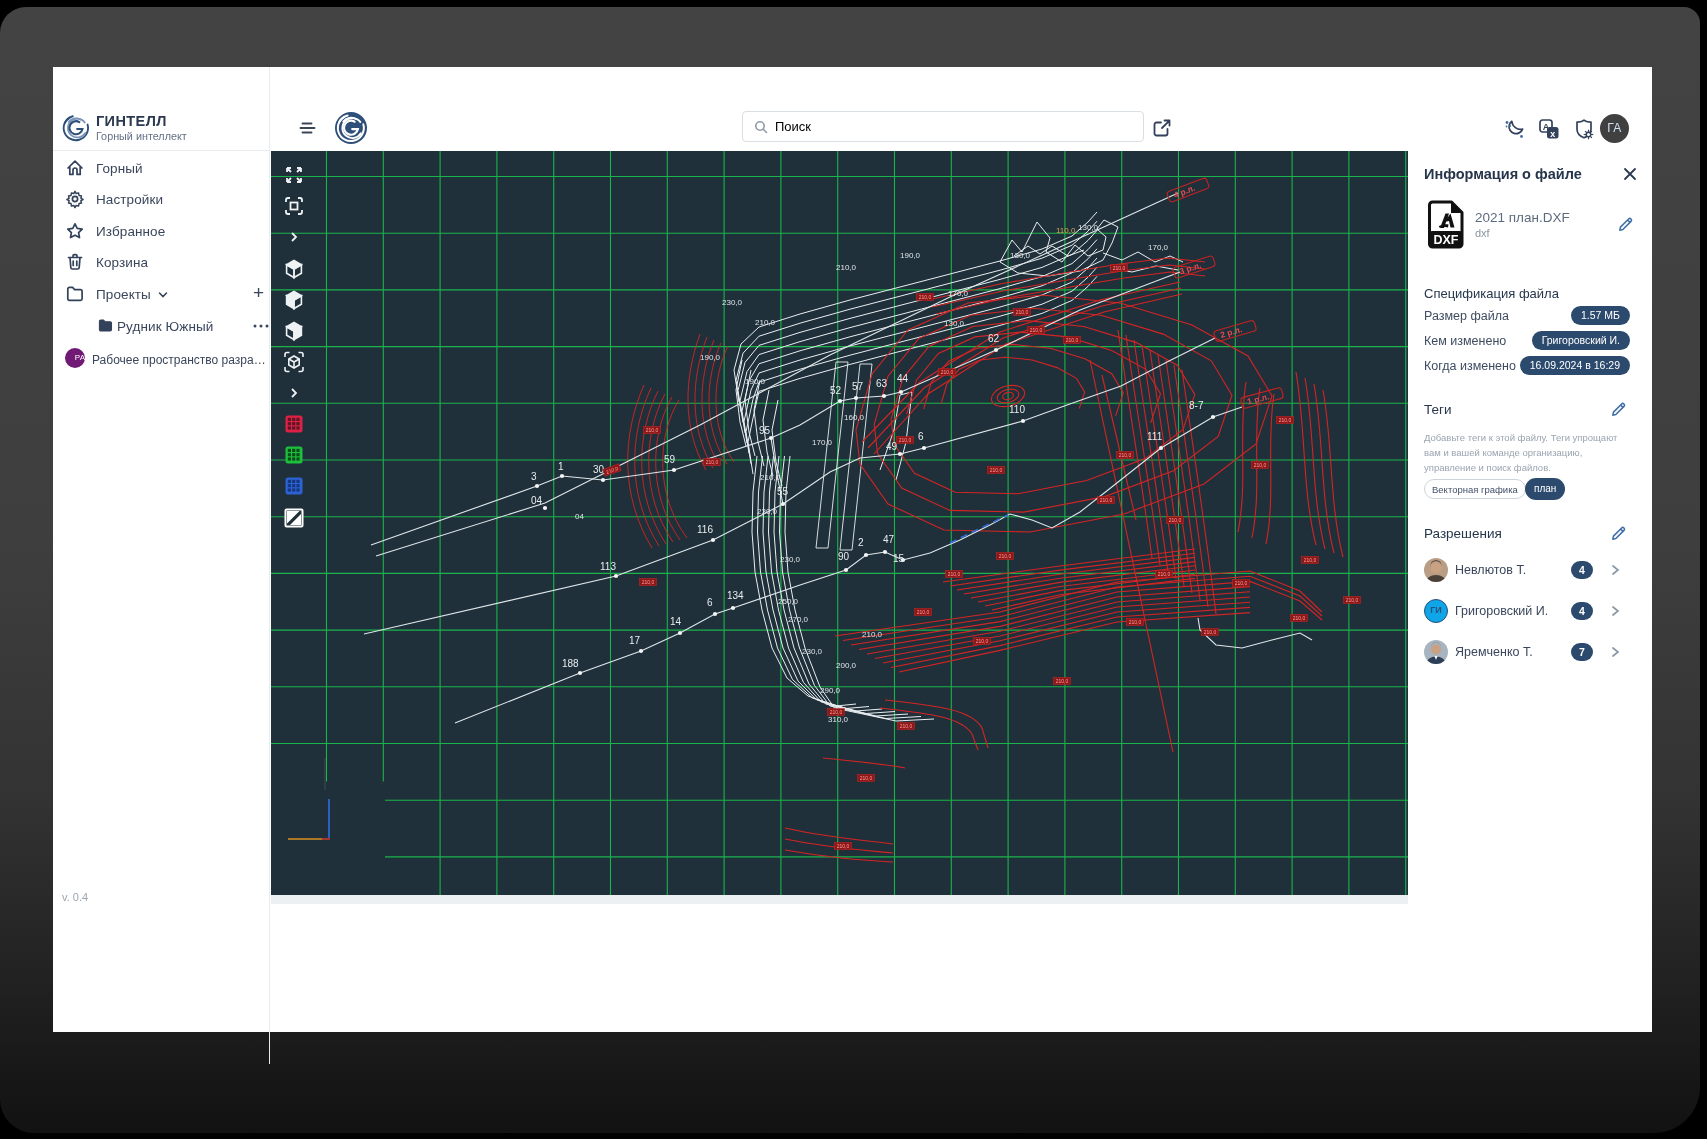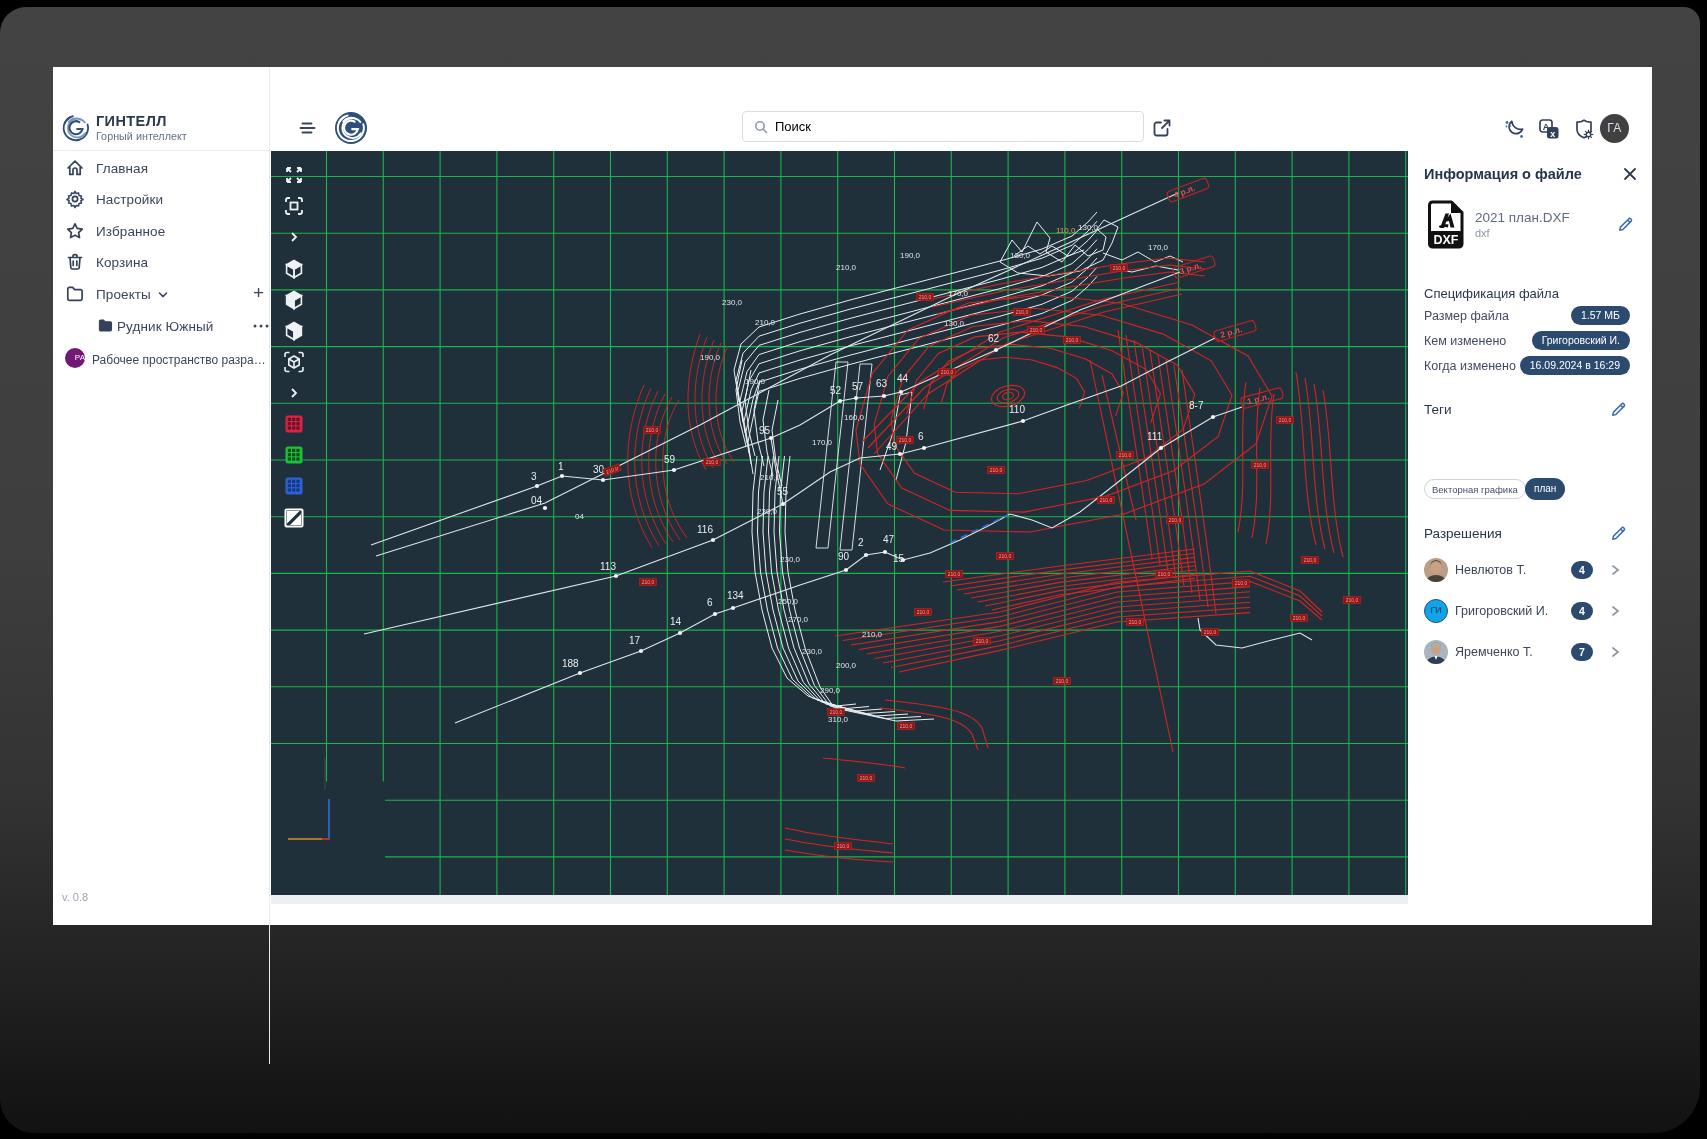--- a/index.html
+++ b/index.html
@@ -1,17 +1,17 @@
 <!DOCTYPE html>
 <html><head><meta charset="utf-8"><style>
 *{margin:0;padding:0;box-sizing:border-box}
 html,body{width:1707px;height:1139px;overflow:hidden;background:#000;font-family:"Liberation Sans",sans-serif}
 .device{position:absolute;left:0;top:7px;width:1700px;height:1126px;border-radius:26px 16px 46px 34px;
  background:linear-gradient(180deg,#434343 0%,#3e3e3e 48%,#333333 70%,#222222 86%,#161616 96%,#121212 100%)}
-.win{position:absolute;left:53px;top:67px;width:1599px;height:858px;background:#fff}
+.win{position:absolute;left:53px;top:67px;width:1599px;height:965px;background:#fff}
 .abs{position:absolute}
 .nav{font-size:13.5px;color:#3a465c;letter-spacing:.1px}
 .pill{position:absolute;background:#2c4a6e;color:#fff;border-radius:10px;font-size:10.5px;height:19px;line-height:19px;padding:0 10px;white-space:nowrap}
 .cpill{position:absolute;background:#2c4a6e;color:#fff;border-radius:9px;font-size:10.5px;height:18px;line-height:18px;text-align:center;width:22px;font-weight:bold}
 .lbl{font-size:12.5px;color:#3f4c60}
 .sec{font-size:13px;font-weight:normal;color:#26354a}
 </style></head><body>
 <div class="device"></div>
 <div class="win">
     <div class="abs" style="left:0;top:0;width:217px;height:997px;border-right:1px solid #e9ecef"></div>
@@ -23,21 +23,21 @@
         <path d="M 25.4 10.1 A 10 10 0 1 0 25.9 21.3" stroke="#7d95b8" stroke-width="1.9"></path>
         <path d="M 8.2 9.5 A 10 10 0 0 1 21.5 7.3" stroke="#7d95b8" stroke-width="1.9"></path>
         <path d="M 19.6 9.7 A 7 7 0 1 0 22.9 17.1 L 17.2 17.1" stroke="#2d4f79" stroke-width="2.2"></path>
       </g>
     </svg>
     <div class="abs" style="left:43px;top:46px;font-size:14.5px;font-weight:bold;color:#2a3950;letter-spacing:.4px">ГИНТЕЛЛ</div>
     <div class="abs" style="left:43px;top:63px;font-size:10.8px;color:#647084">Горный интеллект</div>
     <svg style="position:absolute;left:12px;top:91px" width="20" height="20" viewBox="0 0 20 20">
       <path d="M3 10 L10 3.2 L17 10 M4.8 8.6 V16.4 H8 V12 a2 2 0 0 1 4 0 V16.4 H15.2 V8.6" fill="none" stroke="#33415a" stroke-width="1.7" stroke-linecap="round" stroke-linejoin="round"></path>
     </svg>
-    <div class="abs nav" style="left:43px;top:94px">Главная</div>
+    <div class="abs nav" style="left:43px;top:94px">Горный</div>
     <svg style="position:absolute;left:12px;top:122px" width="20" height="20" viewBox="0 0 20 20">
       <circle cx="10" cy="10" r="2.6" fill="none" stroke="#33415a" stroke-width="1.7"></circle>
       <path d="M10 2.4 l1.2 2.2 2.4-.6 .4 2.5 2.5 .4 -.6 2.4 2.2 1.2 -2.2 1.2 .6 2.4 -2.5 .4 -.4 2.5 -2.4-.6 -1.2 2.2 -1.2-2.2 -2.4 .6 -.4-2.5 -2.5-.4 .6-2.4 -2.2-1.2 2.2-1.2 -.6-2.4 2.5-.4 .4-2.5 2.4 .6 z" fill="none" stroke="#33415a" stroke-width="1.5" stroke-linejoin="round"></path>
     </svg>
     <div class="abs nav" style="left:43px;top:125px">Настройки</div>
     <svg style="position:absolute;left:12px;top:154px" width="20" height="20" viewBox="0 0 20 20">
       <path d="M10 2.8 l2.2 4.6 5 .7 -3.6 3.5 .9 5 -4.5-2.4 -4.5 2.4 .9-5 -3.6-3.5 5-.7 z" fill="none" stroke="#33415a" stroke-width="1.7" stroke-linejoin="round"></path>
     </svg>
     <div class="abs nav" style="left:43px;top:157px">Избранное</div>
     <svg style="position:absolute;left:12px;top:185px" width="20" height="20" viewBox="0 0 20 20">
@@ -58,21 +58,21 @@
     <div class="abs nav" style="left:64px;top:252px">Рудник Южный</div>
     <svg class="abs" style="left:199px;top:255px" width="18" height="8" viewBox="0 0 18 8">
       <g fill="#3a465c">
         <circle cx="3" cy="4" r="1.5"></circle>
         <circle cx="9" cy="4" r="1.5"></circle>
         <circle cx="15" cy="4" r="1.5"></circle>
       </g>
     </svg>
     <div class="abs" style="left:12px;top:281px;width:20px;height:20px;border-radius:50%;background:#701a75;color:#fff;font-size:8px;font-weight:normal;text-align:right;line-height:20px">РА</div>
     <div class="abs" style="left:39px;top:286px;font-size:12px;color:#3a465c;width:178px;white-space:nowrap;overflow:hidden;text-overflow:ellipsis">Рабочее пространство разработки</div>
-    <div class="abs" style="left:9px;top:824px;font-size:11px;color:#9aa5b1">v. 0.8</div>
+    <div class="abs" style="left:9px;top:824px;font-size:11px;color:#9aa5b1">v. 0.4</div>
     <svg class="abs" style="left:245px;top:51px" width="22" height="20" viewBox="0 0 22 20">
       <g stroke="#3b4656" stroke-width="1.9" stroke-linecap="round" fill="none">
         <path d="M4.5 5.5 h9 M2.5 10 h14 M4.5 14.5 h9"></path>
       </g>
     </svg>
     <svg style="position:absolute;left:282px;top:45px" width="32" height="32" viewBox="0 0 32 32">
       <circle cx="16" cy="16" r="16" fill="#2d4f79"></circle>
       <g fill="none" stroke-linecap="round">
         <path d="M 12.6 3.45 A 13 13 0 1 0 28.3 12.3" stroke="#ffffff" stroke-width="2"></path>
         <path d="M 4.0 10.5 A 13 13 0 0 1 9.3 4.9" stroke="#ffffff" stroke-width="2"></path>
@@ -601,20 +601,21 @@
     <div class="abs lbl" style="left:1371px;top:242px">Размер файла</div>
     <div class="pill" style="right:22px;top:239px">1.57 МБ</div>
     <div class="abs lbl" style="left:1371px;top:267px">Кем изменено</div>
     <div class="pill" style="right:22px;top:264px">Григоровский И.</div>
     <div class="abs lbl" style="left:1371px;top:292px">Когда изменено</div>
     <div class="pill" style="right:22px;top:289px">16.09.2024 в 16:29</div>
     <div class="abs sec" style="left:1371px;top:335px;font-size:13.5px">Теги</div>
     <svg style="position:absolute;left:1556px;top:333px" width="19" height="19" viewBox="0 0 20 20">
       <path d="M4 16 l.7-3.2 8.6-8.6 a1.7 1.7 0 0 1 2.4 0 l.1.1 a1.7 1.7 0 0 1 0 2.4 L7.2 15.3 z M12.2 5.3 l2.5 2.5" fill="none" stroke="#3f6ea5" stroke-width="1.6" stroke-linecap="round" stroke-linejoin="round"></path>
     </svg>
+    <div class="abs" style="left:1371px;top:363px;width:216px;font-size:9.5px;line-height:15px;color:#9aa4b0">Добавьте теги к этой файлу. Теги упрощают<br>вам и вашей команде организацию,<br>управление и поиск файлов.</div>
     <div class="abs" style="left:1371px;top:412px;height:20px;line-height:20px;border:1px solid #ccd4db;border-radius:11px;padding:0 7px;font-size:9.5px;color:#43506a">Векторная графика</div>
     <div class="abs" style="left:1472px;top:411px;height:22px;line-height:22px;background:#2c4a6e;border-radius:11px;padding:0 9px;font-size:10px;color:#fff">план</div>
     <div class="abs sec" style="left:1371px;top:459px;font-size:13.5px">Разрешения</div>
     <svg style="position:absolute;left:1556px;top:457px" width="19" height="19" viewBox="0 0 20 20">
       <path d="M4 16 l.7-3.2 8.6-8.6 a1.7 1.7 0 0 1 2.4 0 l.1.1 a1.7 1.7 0 0 1 0 2.4 L7.2 15.3 z M12.2 5.3 l2.5 2.5" fill="none" stroke="#3f6ea5" stroke-width="1.6" stroke-linecap="round" stroke-linejoin="round"></path>
     </svg>
     <svg class="abs" style="left:1371px;top:491px" width="24" height="24" viewBox="0 0 24 24">
       <defs>
         <clipPath id="c1">
           <circle cx="12" cy="12" r="12"></circle>

